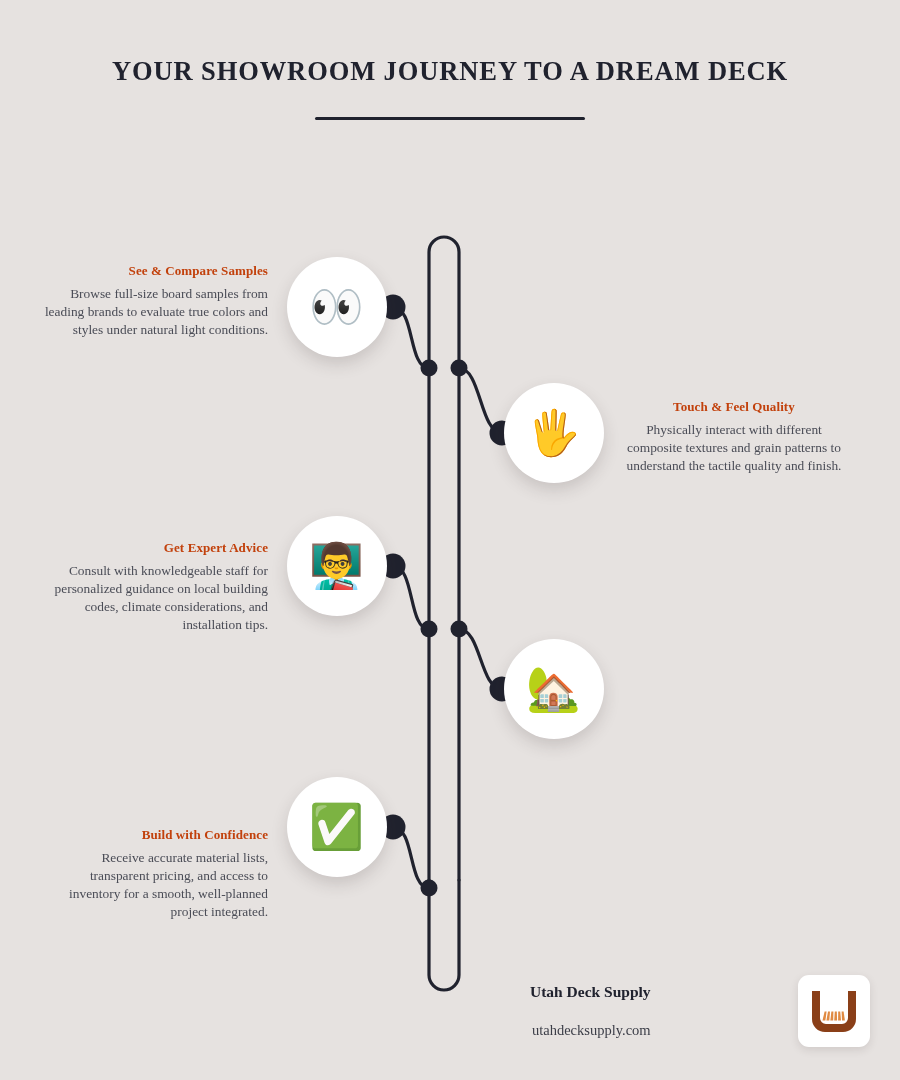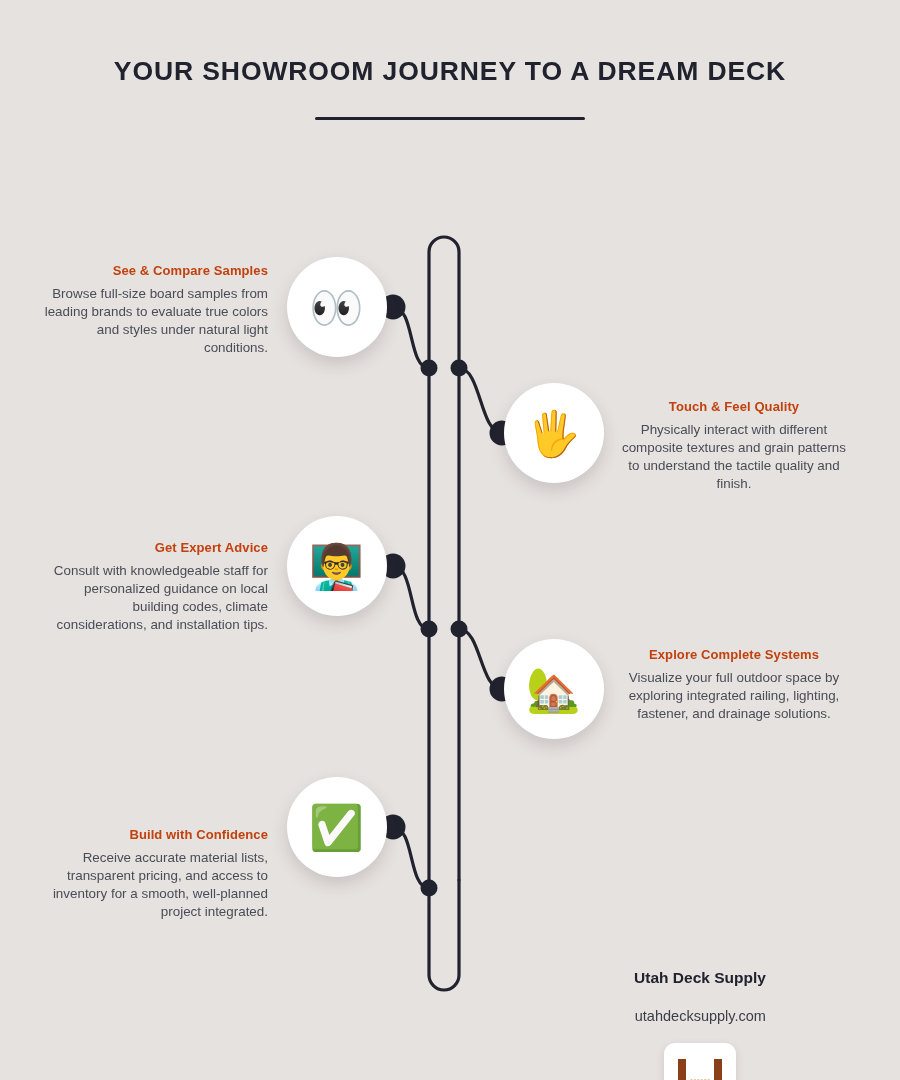--- a/index.html
+++ b/index.html
@@ -15,20 +15,21 @@
     color: #20222E;
     overflow: hidden;
     position: relative;
   }
 
   #infographic {
     position: absolute;
     inset: 0;
     width: 738px;
     height: 1080px;
+    font-family: Liberation Serif, serif;
   }
 
   
   .header {
     position: absolute;
     top: 56px;
     left: 0;
     width: 900px;
     text-align: center;
   }
@@ -113,23 +114,22 @@
 
   
   .footer {
     position: absolute;
     left: 530px;
     top: 968px;
     width: 340px;
     height: 86px;
     display: flex;
     align-items: center;
-    justify-content: flex-start;
+    justify-content: space-between;
     gap: 17px;
-    flex-direction: column;
   }
   .footer-text { text-align: right; }
   .brand-name {
     font-size: 15.5px;
     font-weight: 700;
     color: #20222E;
     line-height: 1.3;
   }
   .brand-url {
     font-size: 14.5px;
@@ -215,24 +215,20 @@
     <span class="glyph">👨‍🏫</span>
   </div>
   <div class="step-text left" style="left:40px; top:540px;">
     <p class="step-title">Get Expert Advice</p>
     <p class="step-desc">Consult with knowledgeable staff for personalized guidance on local building codes, climate considerations, and installation tips.</p>
   </div>
 
   <div class="node" style="left:504px; top:639px;">
     <span class="glyph">🏡</span>
   </div>
-  <div class="step-text right" style="left:620px; top:647px;">
-    <p class="step-title">Explore Complete Systems</p>
-    <p class="step-desc">Visualize your full outdoor space by exploring integrated railing, lighting, fastener, and drainage solutions.</p>
-  </div>
 
   <div class="node" style="left:287px; top:777px;">
     <span class="glyph">✅</span>
   </div>
   <div class="step-text left" style="left:40px; top:802px;margin-top:25px;">
     <p class="step-title">Build with Confidence</p>
     <p class="step-desc">Receive accurate material lists, transparent pricing, and access to inventory for a smooth, well-planned project integrated.</p>
   </div>
 
   <div class="footer">

